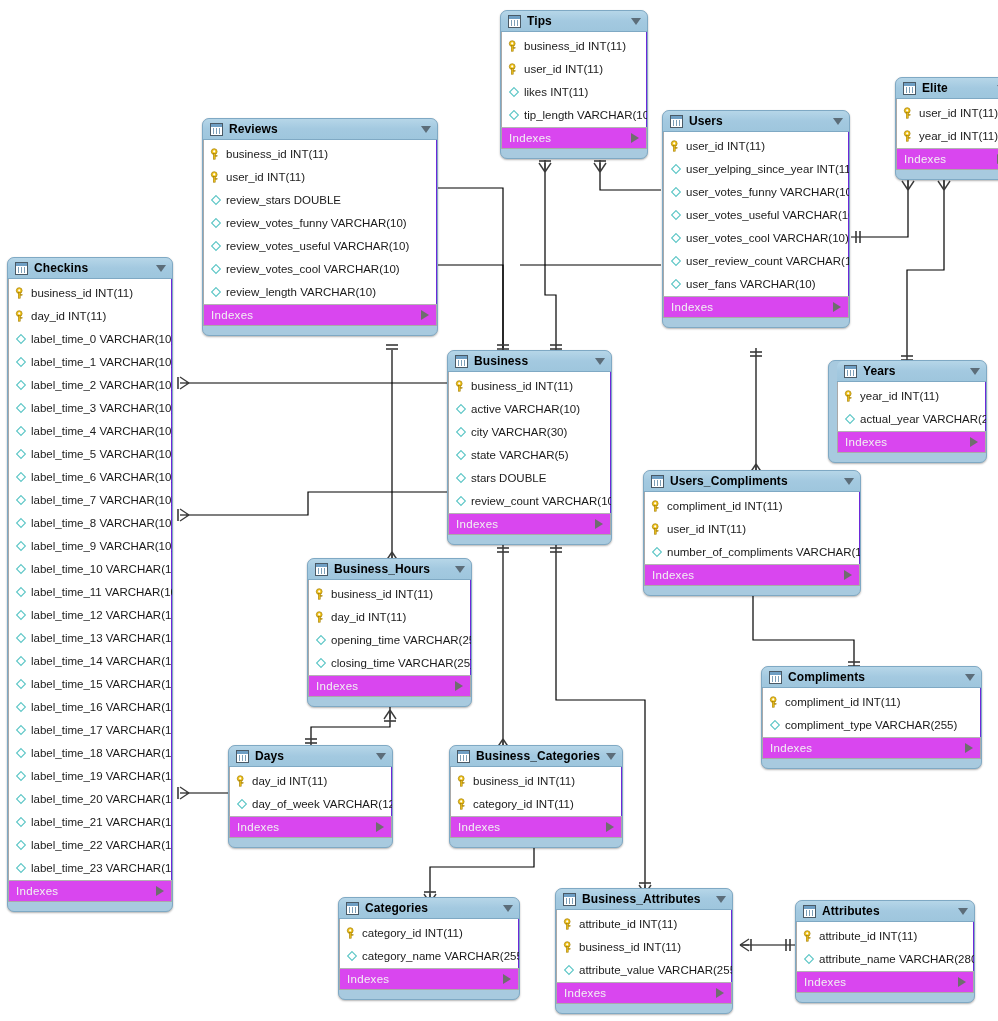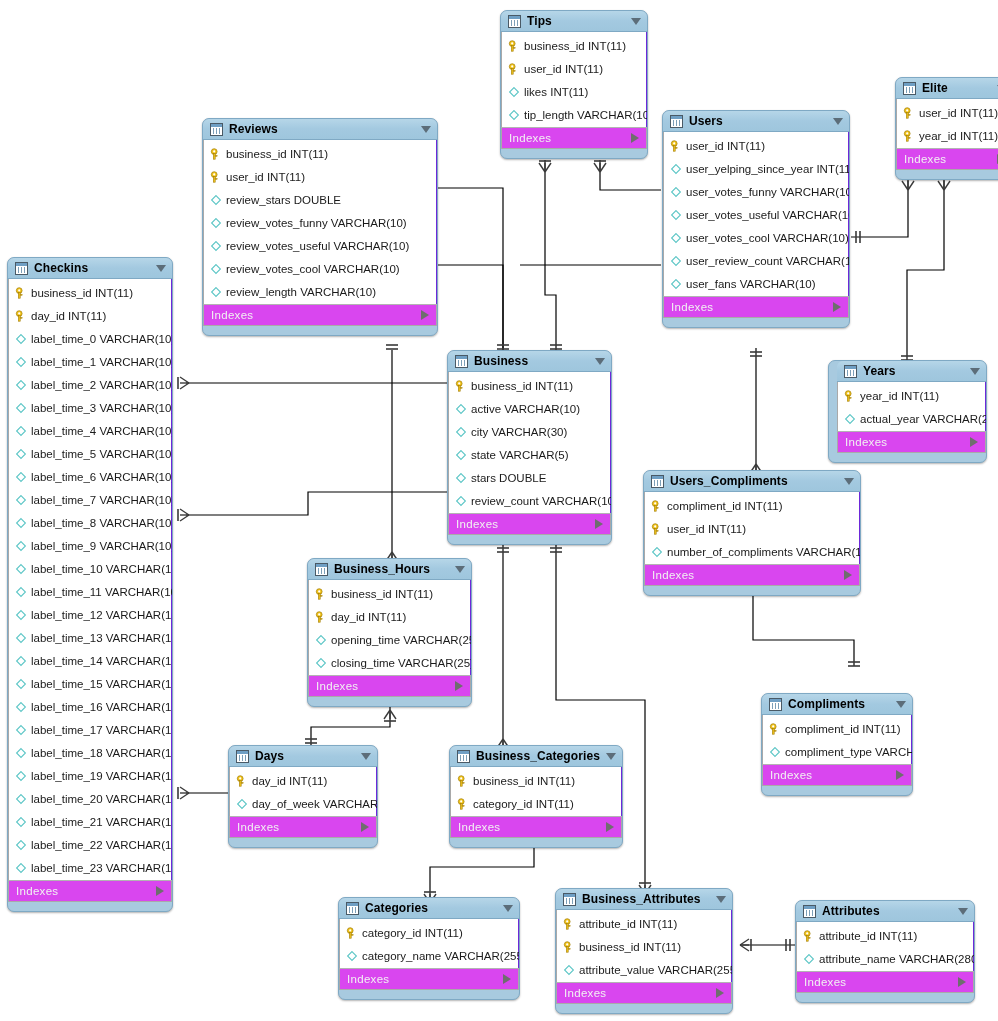--- a/index.html
+++ b/index.html
@@ -901,21 +901,21 @@
               </svg>
             </span>
             <span class="col-name">closing_time VARCHAR(25)</span>
           </div>
         </div>
         <div class="tbl-indexes">
           <span class="idx-label">Indexes</span>
           <span class="idx-arrow"></span>
         </div>
       </div>
-      <div class="table-box" style="left: 761px; top: 693px; width: 152px;">
+      <div class="table-box" style="left: 761px; top: 666px; width: 221px;">
         <div class="tbl-header">
           <span class="tbl-icon"></span>
           <span class="tbl-title">Compliments</span>
           <span class="tbl-caret"></span>
         </div>
         <div class="tbl-cols">
           <div class="col-row">
             <span class="col-icon">
               <svg class="key-icon" viewBox="0 0 12 12" xmlns="http://www.w3.org/2000/svg">
                 <circle cx="4.2" cy="3.6" r="2.9" fill="#f2c41a" stroke="#a07d08" stroke-width="0.7"></circle>
@@ -933,21 +933,21 @@
               </svg>
             </span>
             <span class="col-name">compliment_type VARCHAR(255)</span>
           </div>
         </div>
         <div class="tbl-indexes">
           <span class="idx-label">Indexes</span>
           <span class="idx-arrow"></span>
         </div>
       </div>
-      <div class="table-box" style="left: 228px; top: 745px; width: 150px;">
+      <div class="table-box" style="left: 228px; top: 745px; width: 165px;">
         <div class="tbl-header">
           <span class="tbl-icon"></span>
           <span class="tbl-title">Days</span>
           <span class="tbl-caret"></span>
         </div>
         <div class="tbl-cols">
           <div class="col-row">
             <span class="col-icon">
               <svg class="key-icon" viewBox="0 0 12 12" xmlns="http://www.w3.org/2000/svg">
                 <circle cx="4.2" cy="3.6" r="2.9" fill="#f2c41a" stroke="#a07d08" stroke-width="0.7"></circle>

